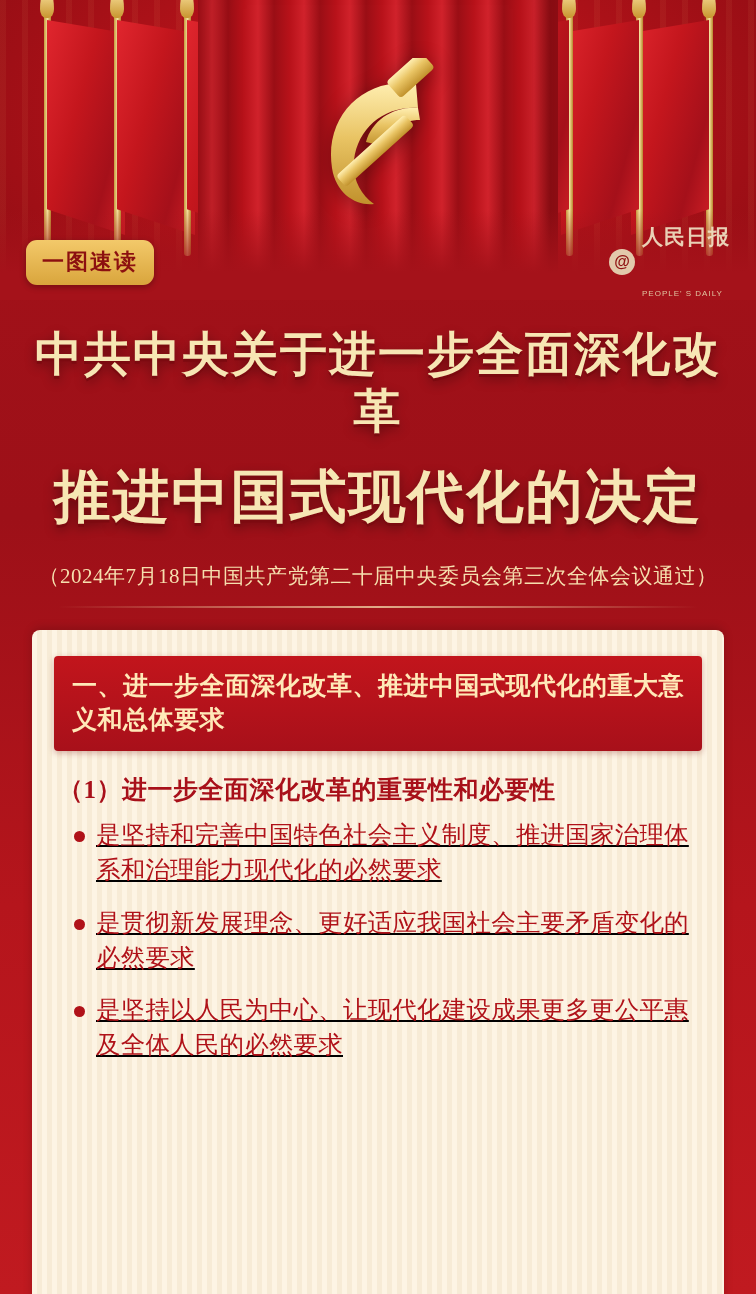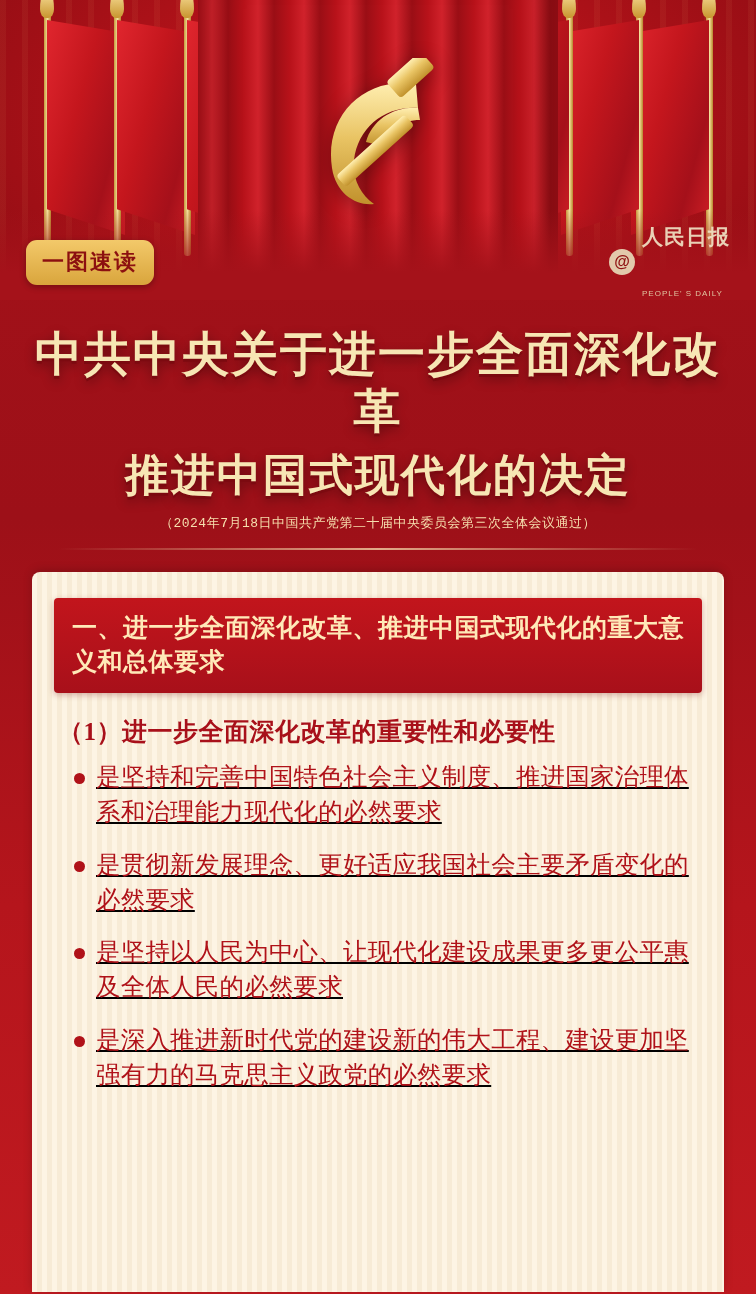--- a/index.html
+++ b/index.html
@@ -183,29 +183,29 @@
   }
   .title-line {
     font-family: "Liberation Serif", serif;
     font-weight: bold;
     color: #f7e6b4;
     text-shadow: 0 3px 0 #7c0a10, 0 5px 12px rgba(0,0,0,.4);
     letter-spacing: 2px;
     line-height: 1.22;
   }
   .title-line.l1 { font-size: 47px; }
-  .title-line.l2 { font-size: 44px; margin-top: 8px; }
+  .title-line.l2 { font-size: 57px; margin-top: 21px; }
 
   .subtitle {
-    margin-top: 12px;
+    margin-top: 31px;
     color: #f6dfae;
-    font-size: 13px;
+    font-size: 21px;
     letter-spacing: .5px;
     text-align: center;
-    font-family: Liberation Mono, monospace;
+    font-family: Liberation Serif, serif;
   }
   .divider {
     margin: 16px auto 0;
     width: 640px;
     height: 2px;
     background: linear-gradient(90deg, rgba(246,223,174,0) 0%, rgba(246,223,174,.75) 50%, rgba(246,223,174,0) 100%);
   }
 
   
   .card {
@@ -359,17 +359,16 @@
     <div class="divider"></div>
   </div>
 
   <div class="card">
     <div class="sec-head">一、进一步全面深化改革、推进中国式现代化的重大意义和总体要求</div>
     <div class="sub-head">（1）进一步全面深化改革的重要性和必要性</div>
     <ul class="bullets">
       <li>是坚持和完善中国特色社会主义制度、推进国家治理体系和治理能力现代化的必然要求</li>
       <li>是贯彻新发展理念、更好适应我国社会主要矛盾变化的必然要求</li>
       <li>是坚持以人民为中心、让现代化建设成果更多更公平惠及全体人民的必然要求</li>
-      <li>是深入推进新时代党的建设新的伟大工程、建设更加坚强有力的马克思主义政党的必然要求</li>
     </ul>
   </div>
 
 </div>
 
 </body></html>

